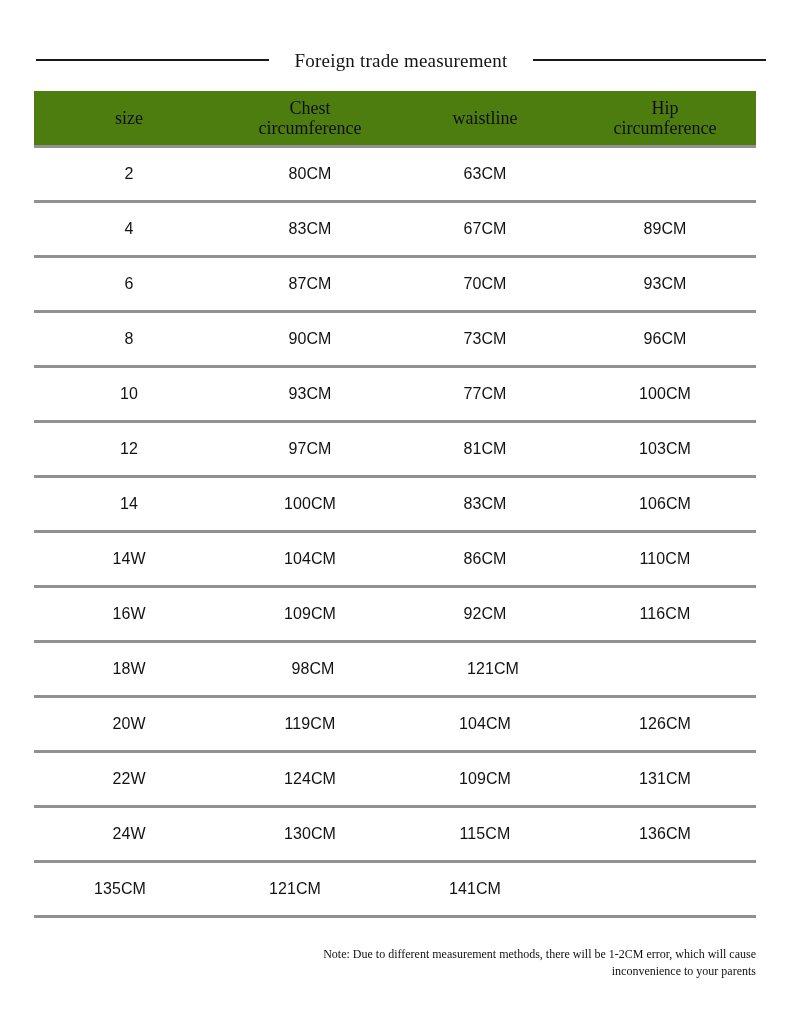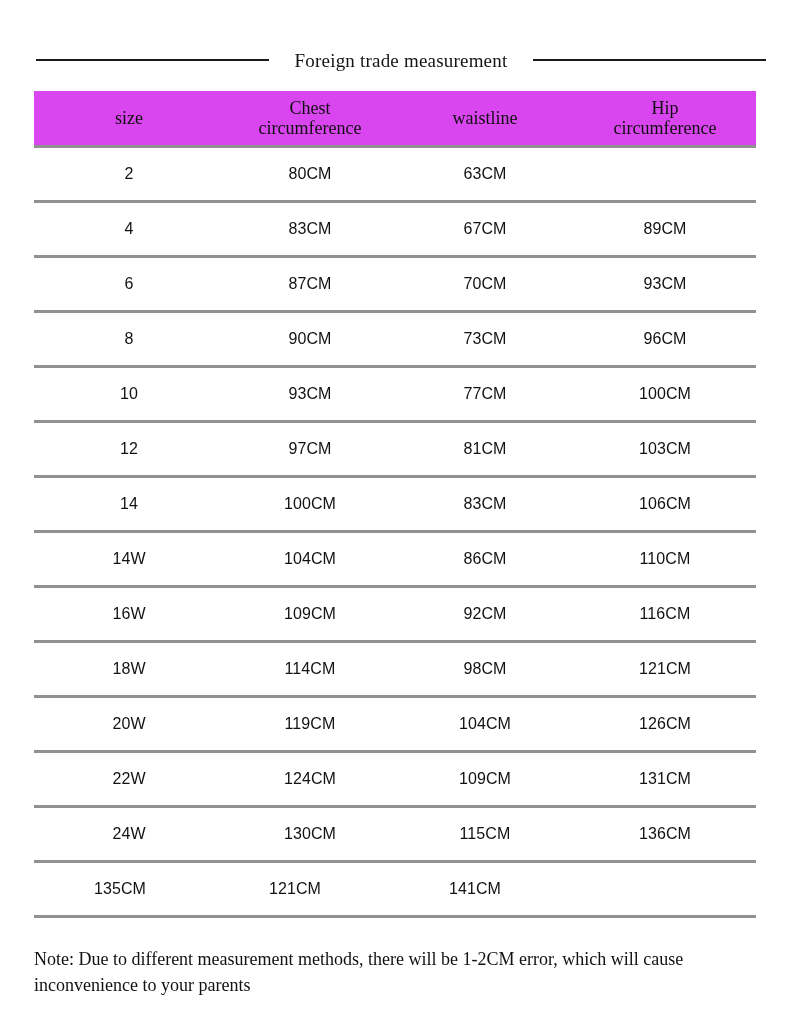--- a/index.html
+++ b/index.html
@@ -62,21 +62,21 @@
     text-align: center;
   }
   
   .c0 { flex: 0 0 190px; }
   .c1 { flex: 0 0 172px; }
   .c2 { flex: 0 0 178px; }
   .c3 { flex: 0 0 182px; }
 
   
   .head-row {
-    background: #d946ef;
+    background: #4d7c0f;
     height: 54px;
   }
   .head-row .cell {
     font-family: "Liberation Serif", serif;
     font-size: 18px;
     line-height: 1.12;
     color: #101010;
   }
   .head-row .cell span {
     display: block;
@@ -98,23 +98,23 @@
     height: 0;
     border-top: 3px solid #919191;
   }
 
   
   .note {
     position: absolute;
     left: 34px;
     top: 946px;
     width: 722px;
-    text-align: left;
-    font-family: "Liberation Serif", serif;
-    font-size: 18px;
+    text-align: right;
+    font-family: "Liberation Serif", serif;
+    font-size: 12px;
     line-height: 1.45;
     color: #111111;
   }
 
   
   .watermark {
     position: absolute;
     left: 290px;
     top: 8px;
     width: 210px;
@@ -212,21 +212,20 @@
     <div class="cell c3">110CM</div>
   </div>
   <div class="row data-row">
     <div class="cell c0">16W</div>
     <div class="cell c1">109CM</div>
     <div class="cell c2">92CM</div>
     <div class="cell c3">116CM</div>
   </div>
   <div class="row data-row">
     <div class="cell c0">18W</div>
-    <div class="cell c1">114CM</div>
     <div class="cell c2">98CM</div>
     <div class="cell c3">121CM</div>
   </div>
   <div class="row data-row">
     <div class="cell c0">20W</div>
     <div class="cell c1">119CM</div>
     <div class="cell c2">104CM</div>
     <div class="cell c3">126CM</div>
   </div>
   <div class="row data-row">

